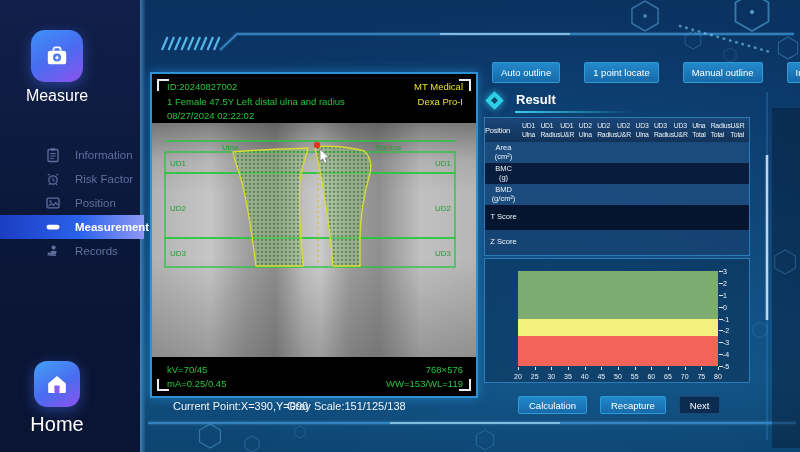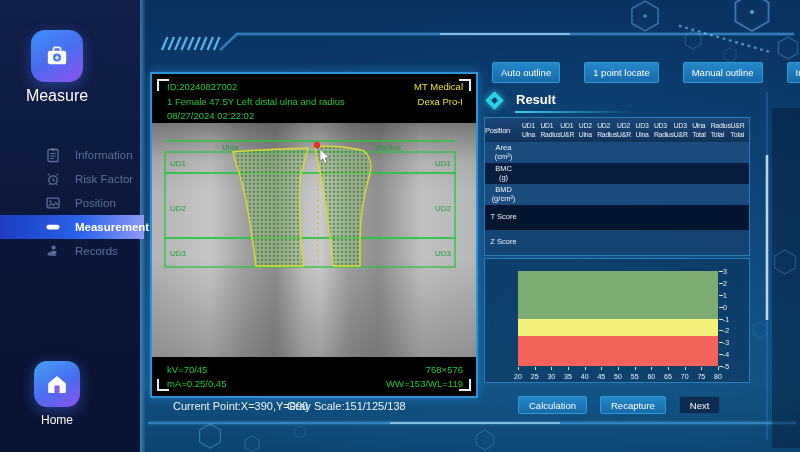--- a/index.html
+++ b/index.html
@@ -17,21 +17,21 @@
   .mi{position:relative;height:24px;display:flex;align-items:center;color:#5e6e9d;cursor:pointer;}
   .mi-icon{width:16px;height:16px;margin-left:45px;display:inline-flex;}
   .mi-icon svg{width:16px;height:16px;}
   .mi-label{margin-left:14px;font-size:11.5px;white-space:nowrap;}
   .mi.active{color:#fff;background:linear-gradient(90deg,#1c3dc2 0%,#2a62ea 55%,#8e98f5 100%);}
   .mi.active .mi-label{font-weight:bold;}
   .home{position:absolute;left:0;top:361px;width:114px;text-align:center;cursor:pointer;}
   .home-icon{width:46px;height:46px;margin:0 auto;border-radius:13px;
     background:linear-gradient(150deg,#42a0f5 0%,#4a6cf0 55%,#8d52ee 100%);
     box-shadow:0 4px 14px rgba(70,110,240,.45);display:flex;align-items:center;justify-content:center;}
-  .home-label{margin-top:6px;color:#fff;font-size:12px;}
+  .home-label{margin-top:6px;color:#fff;font-size:20px;}
 
   
   .main{position:absolute;left:140px;top:0;width:660px;height:452px;
     background:radial-gradient(ellipse 420px 260px at 62% 58%, rgba(30,120,190,.28), transparent),
       linear-gradient(180deg,#0a3261 0%,#0c3d6d 45%,#0f4c7e 72%,#115080 84%,#0d4470 100%);}
   .deco{position:absolute;left:0;top:0;width:660px;height:452px;pointer-events:none;z-index:0;}
   .edge-light{position:absolute;left:0;top:0;width:6px;height:452px;z-index:1;
     background:linear-gradient(90deg,rgba(110,190,245,.5),rgba(110,190,245,0));}
   .main > section, .main > .status-cp, .main > .status-gs, .main > .toolbar,
   .main > .result-header, .main > .rtable, .main > .chart-panel, .main > .actions{z-index:2;}

